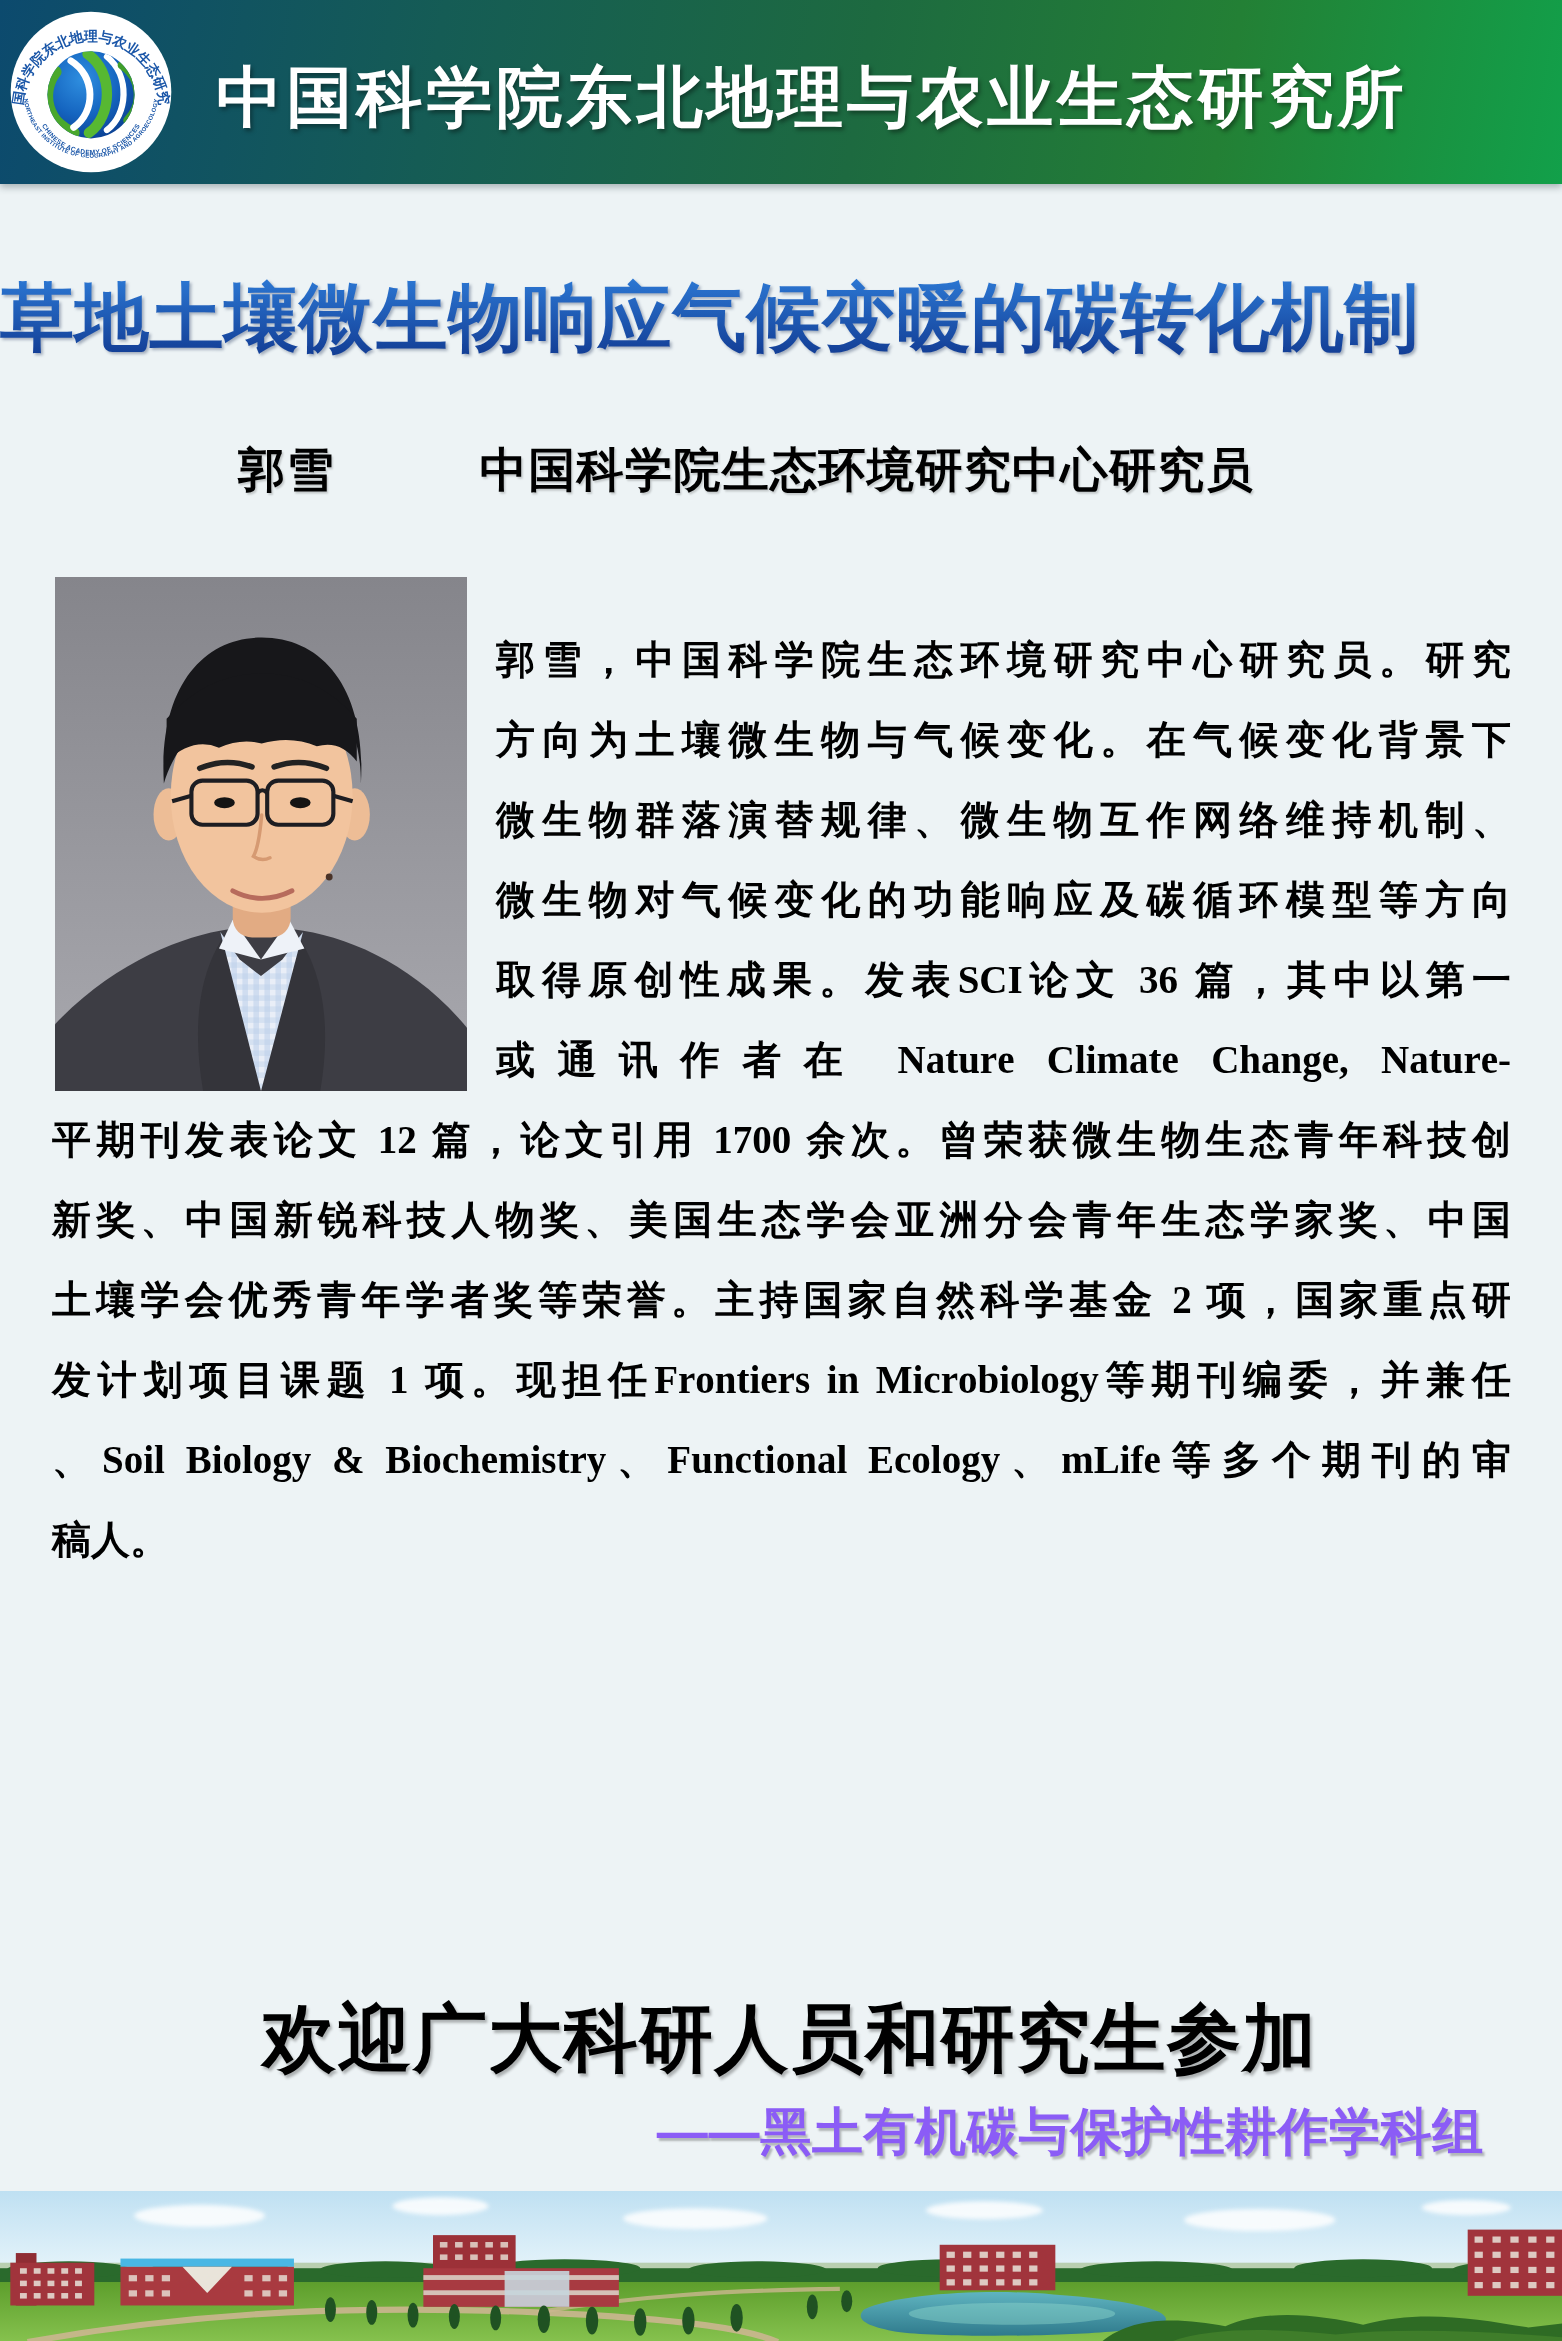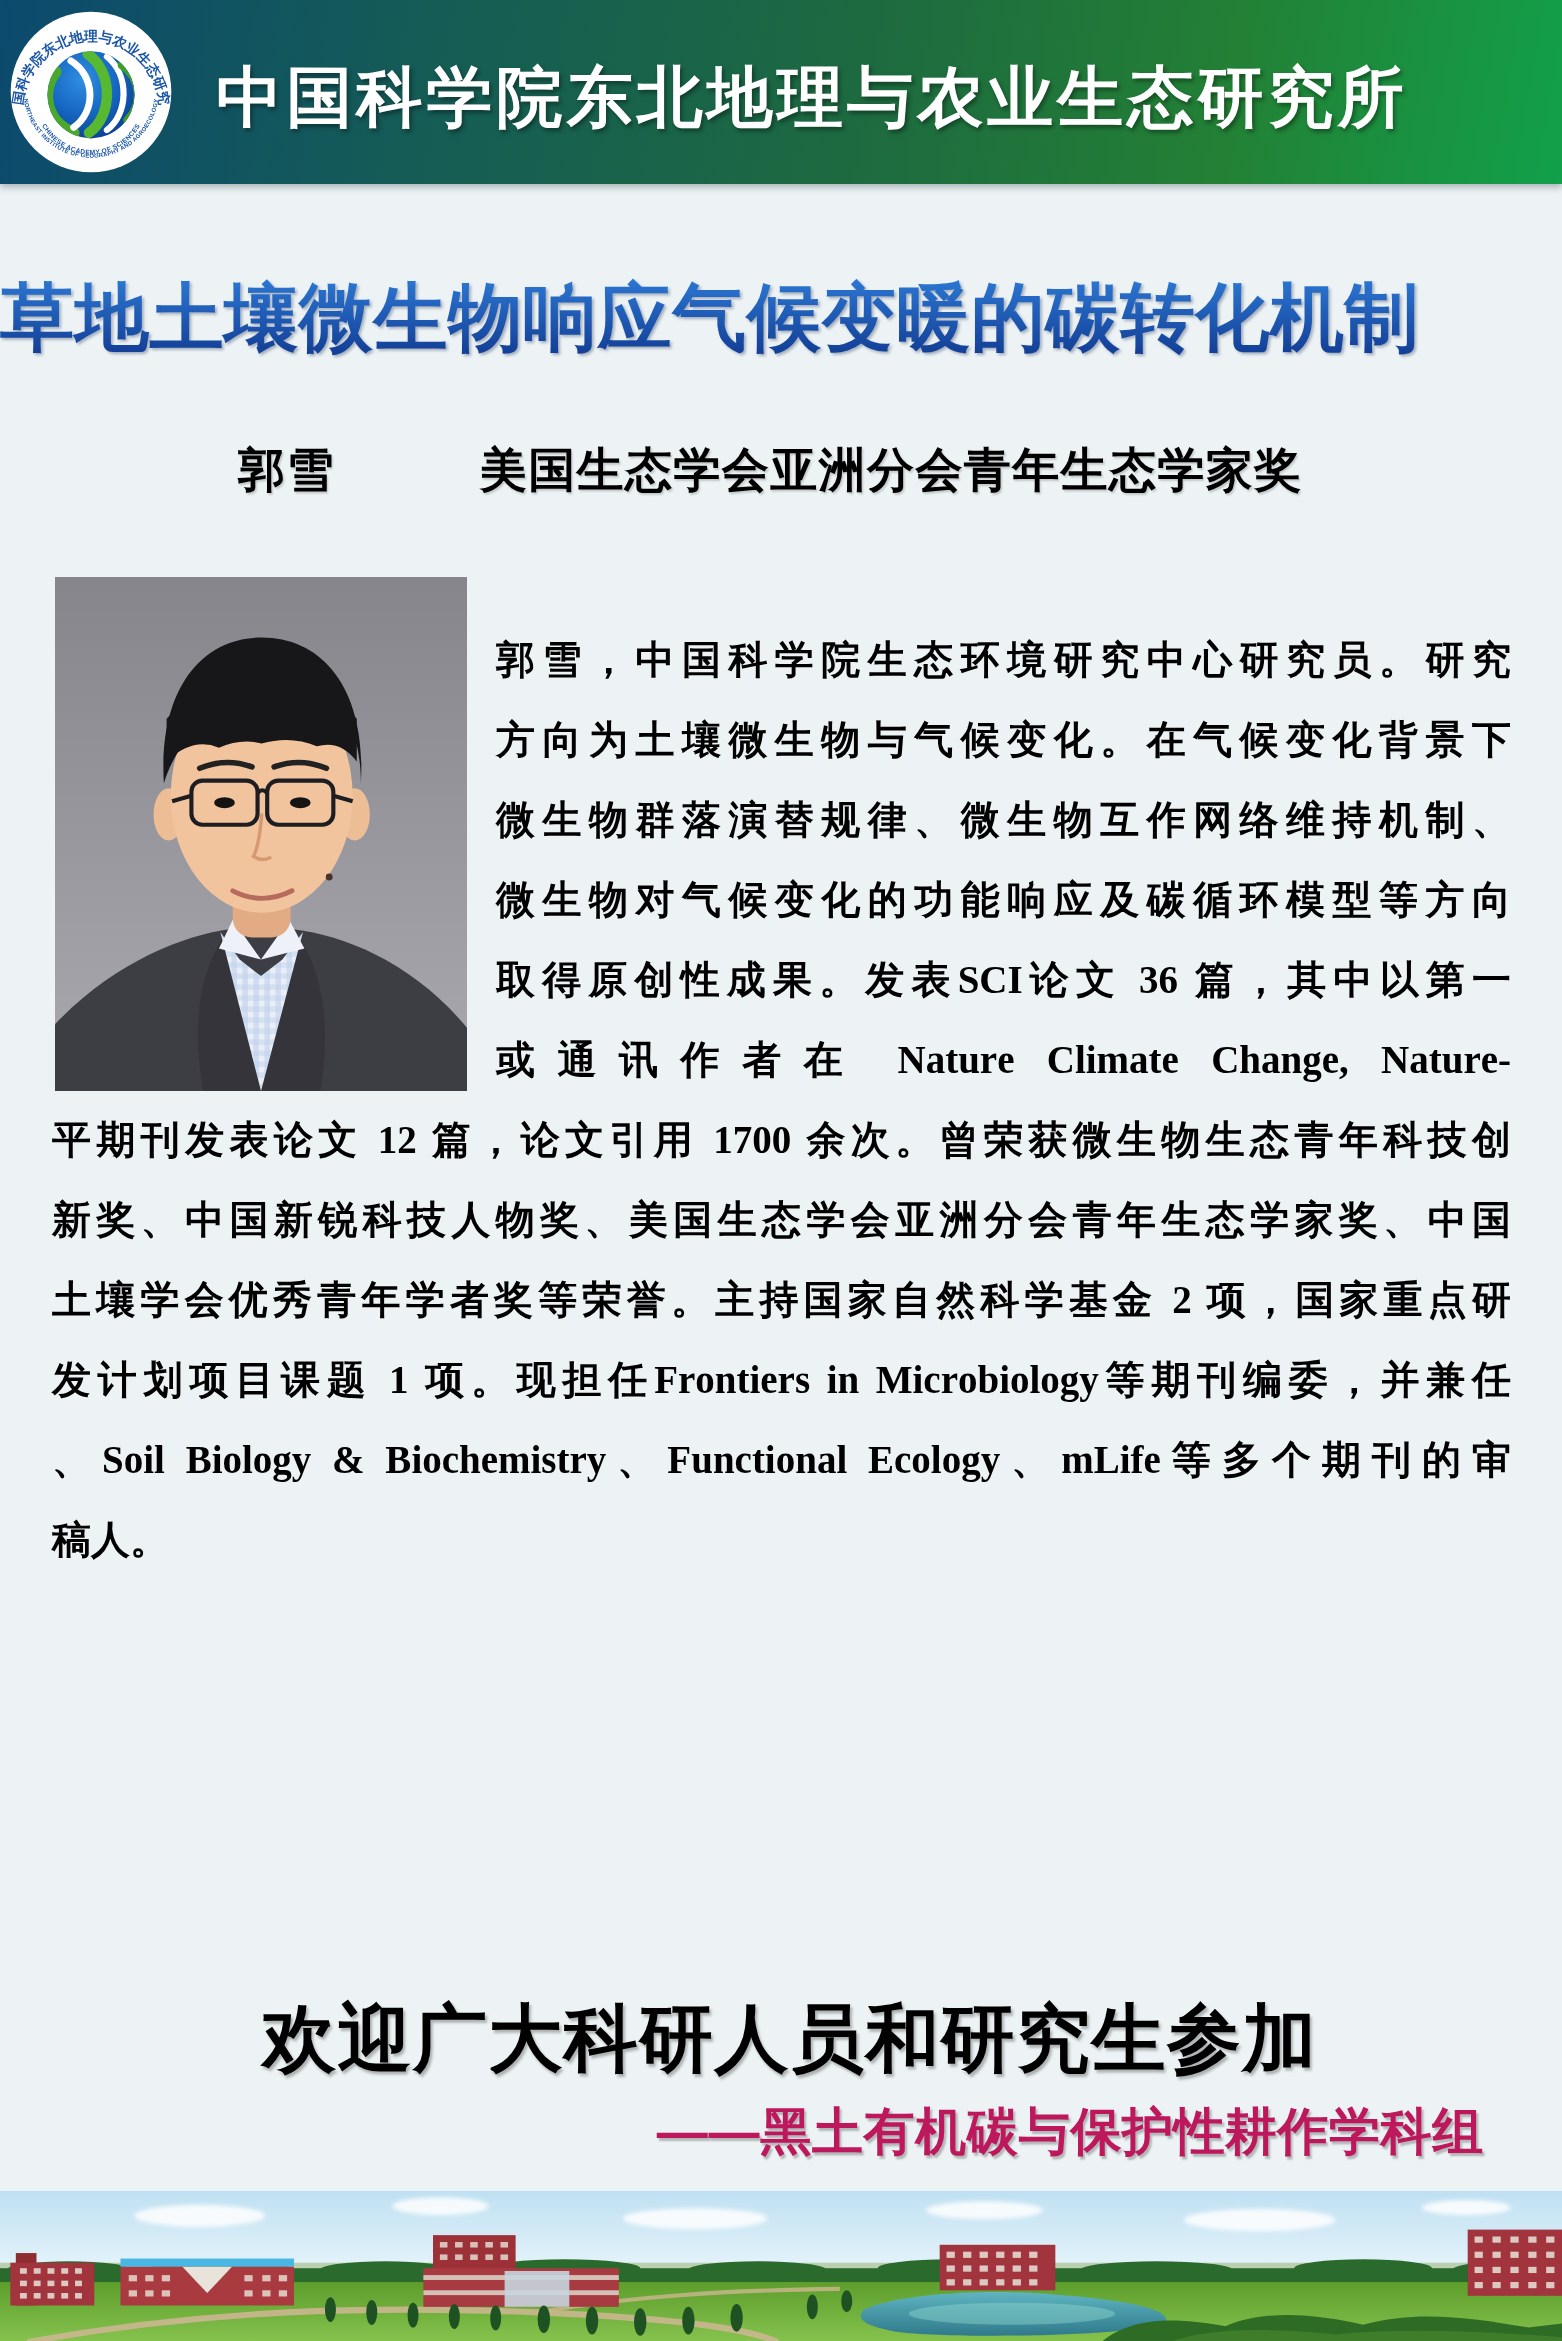--- a/index.html
+++ b/index.html
@@ -41,21 +41,21 @@
   
   .schedule{position:absolute;left:259px;top:1775px;}
   .schedule-line{font-size:45px;font-weight:900;letter-spacing:0.7px;line-height:1.15;white-space:nowrap;
     background:linear-gradient(#4ec47b,#169245);-webkit-background-clip:text;background-clip:text;
     color:transparent;filter:drop-shadow(1.4px 2.1px 1.4px rgba(0,0,0,.22));}
   .schedule-line + .schedule-line{margin-top:45px;}
 
   
   .welcome{position:absolute;left:262px;top:1990px;font-size:74px;font-weight:900;color:#000;
     letter-spacing:1.4px;white-space:nowrap;text-shadow:2.1px 3.4px 2.8px rgba(0,0,0,.28);}
-  .group-signature{position:absolute;right:78px;top:2098px;font-size:51px;font-weight:900;color:#be185d;
+  .group-signature{position:absolute;right:78px;top:2098px;font-size:51px;font-weight:900;color:#8b5cf6;
     letter-spacing:0.7px;white-space:nowrap;text-shadow:2.1px 2.8px 2.1px rgba(0,0,0,.25);}
 
   
   .campus{position:absolute;left:0;bottom:0;width:1562px;height:151px;}
 </style>
 </head>
 <body>
 
 <div class="poster">
 
@@ -96,21 +96,21 @@
     <div class="institute-name">中国科学院东北地理与农业生态研究所</div>
   </div>
 
   <div class="title-row">
     <span class="title-text">草地土壤微生物响应气候变暖的碳转化机制</span>
   </div>
 
   <div class="speaker-row">
     <span>郭雪</span>
     <span class="speaker-gap"></span>
-    <span>美国生态学会亚洲分会青年生态学家奖</span>
+    <span>中国科学院生态环境研究中心研究员</span>
   </div>
 
   <svg class="portrait" viewBox="0 0 598 747" preserveAspectRatio="none">
     <defs>
       <linearGradient id="phBg" x1="0" y1="0" x2="0" y2="1">
         <stop offset="0%" stop-color="#85858b"></stop>
           <stop offset="100%" stop-color="#a9a9af"></stop>
       </linearGradient>
       <pattern id="check" width="16" height="16" patternUnits="userSpaceOnUse">
         <rect width="16" height="16" fill="#e9eef7"></rect>

